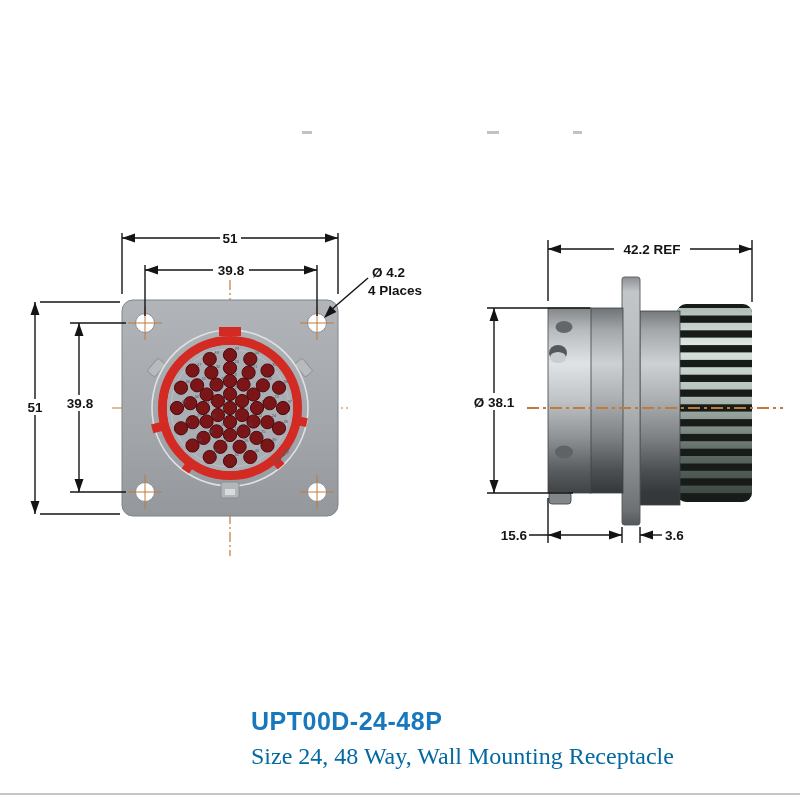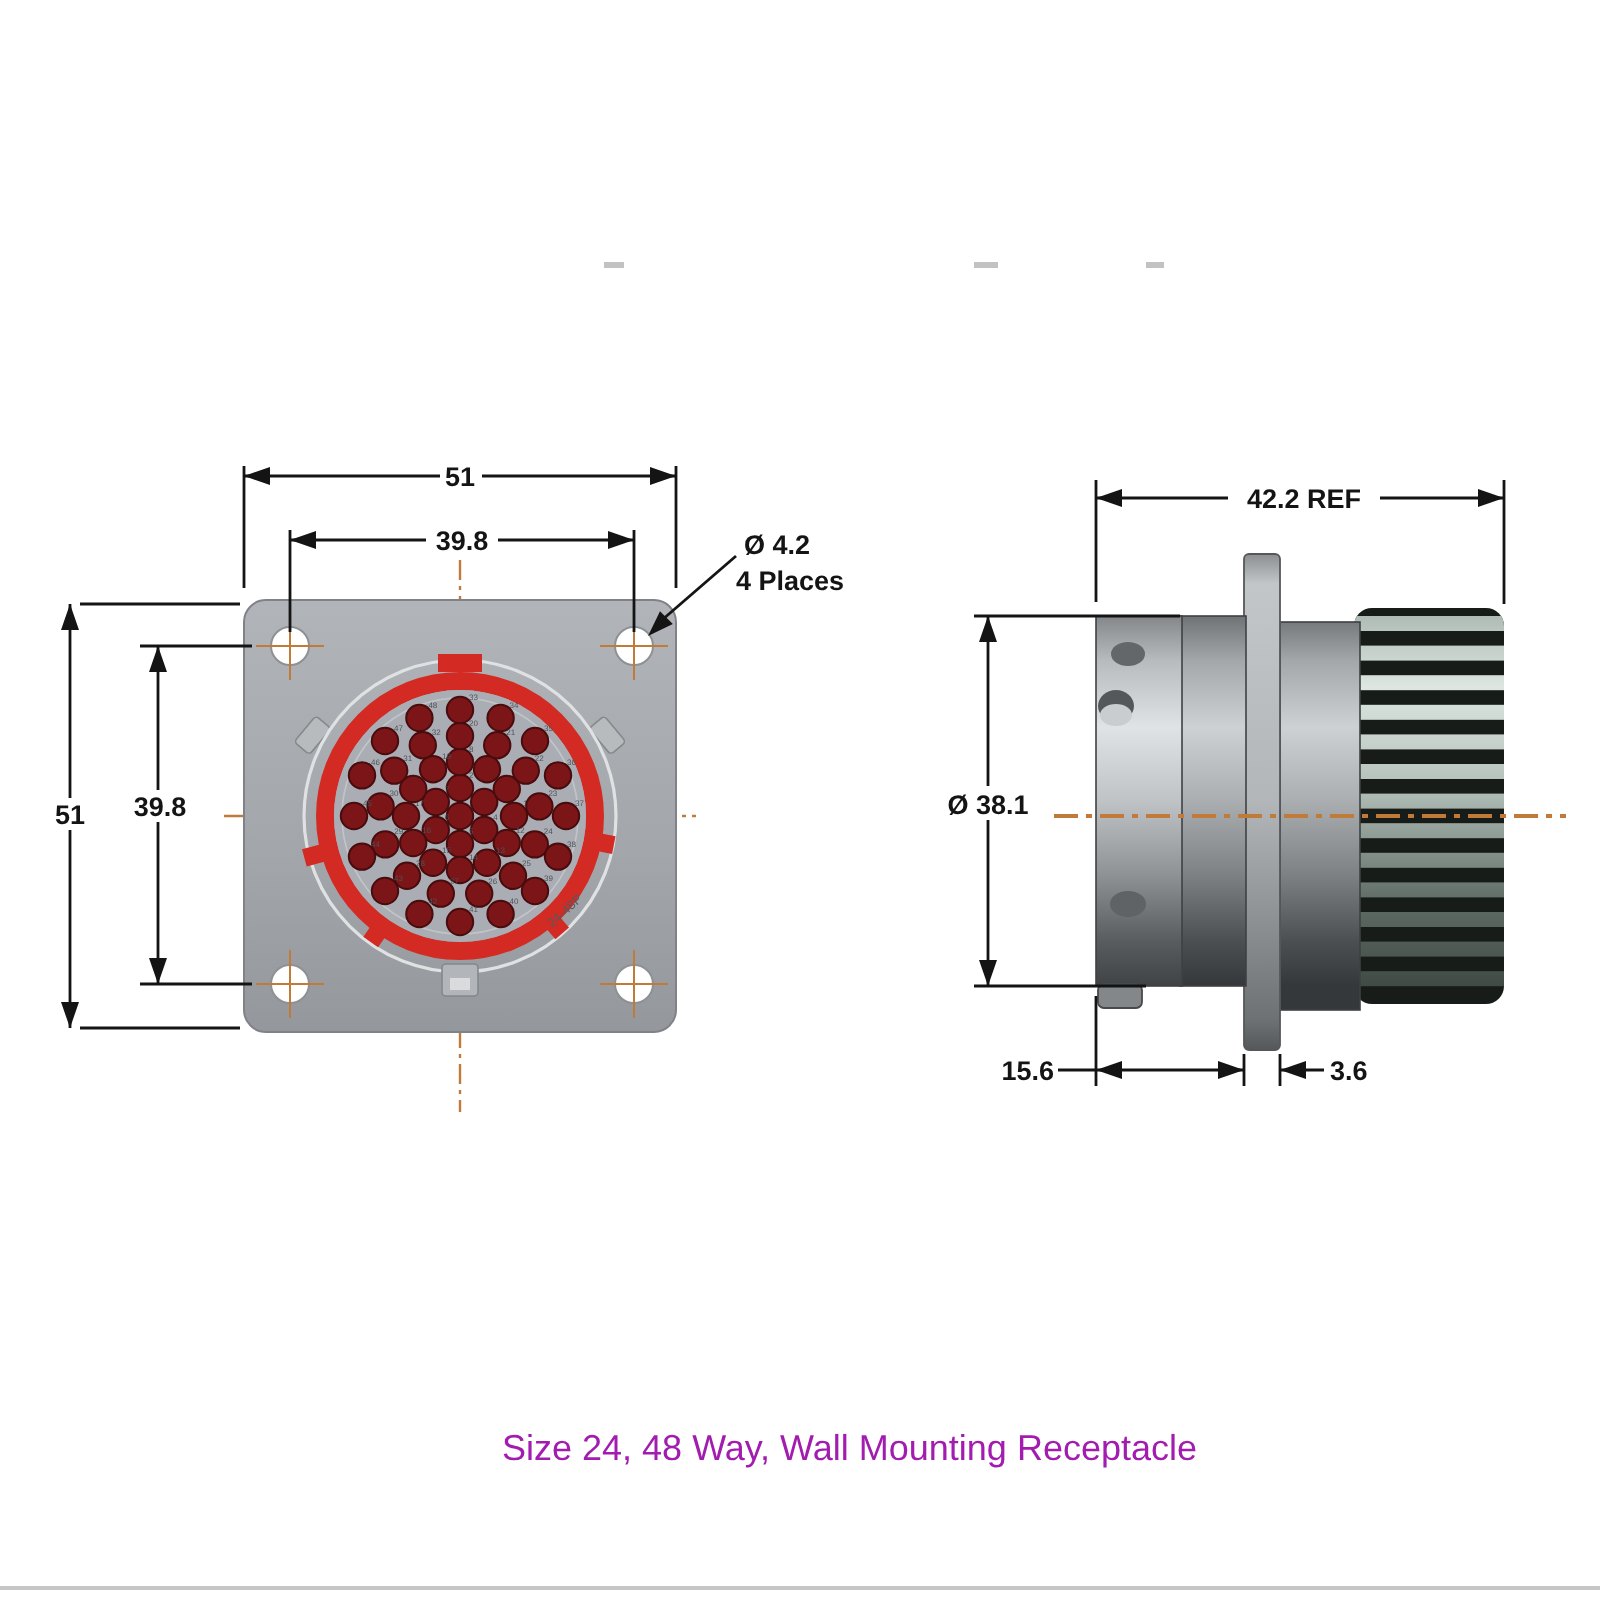--- a/index.html
+++ b/index.html
@@ -3,21 +3,21 @@
 <meta charset="utf-8">
 <style>
   html,body{margin:0;padding:0;background:#ffffff;}
   .page{position:relative;width:800px;height:800px;background:#ffffff;overflow:hidden;
         font-family:"Liberation Sans", sans-serif;}
   svg{position:absolute;left:0;top:0;}
   .dim-text{font-family:"Liberation Sans",sans-serif;font-weight:bold;font-size:13.5px;fill:#141414;}
   .pin-num{font-family:"Liberation Sans",sans-serif;font-size:4px;fill:#4e5258;}
   .title-block{position:absolute;left:251px;top:707px;width:540px;}
   .part-number{font-size:25px;font-weight:bold;letter-spacing:0.5px;}
-  .description{font-size:18px;color:#a21caf;margin-top:7px;white-space:nowrap;}
+  .description{font-size:24px;color:#0369a1;margin-top:7px;white-space:nowrap;font-family:Liberation Serif, serif;}
   .bottom-rule{position:absolute;left:0;top:793px;width:800px;height:2px;background:#c6c6c6;}
   .artifact{position:absolute;height:3px;background:#8f8f8f;opacity:0.55;}
 </style>
 </head>
 <body>
 
 <div class="page">
 
   <div class="artifact" style="left:302px;top:131px;width:10px;"></div>
   <div class="artifact" style="left:487px;top:131px;width:12px;"></div>
@@ -332,16 +332,17 @@
         <line x1="622" y1="527" x2="622" y2="543"></line>
           <line x1="640" y1="527" x2="640" y2="543"></line>
         <line x1="640" y1="535" x2="662" y2="535"></line>
       </g>
       <polygon points="640,535 653,530.5 653,539.5" fill="#141414"></polygon>
       <text x="665" y="540" text-anchor="start" class="dim-text">3.6</text>
     </g>
   </svg>
 
   <div class="title-block">
+    <div class="part-number" id="part-number" style="color: rgb(24, 120, 189);">UPT00D-24-48P</div>
     <div class="description">Size 24, 48 Way, Wall Mounting Receptacle</div>
   </div>
   <div class="bottom-rule"></div>
 </div>
 
 </body></html>

